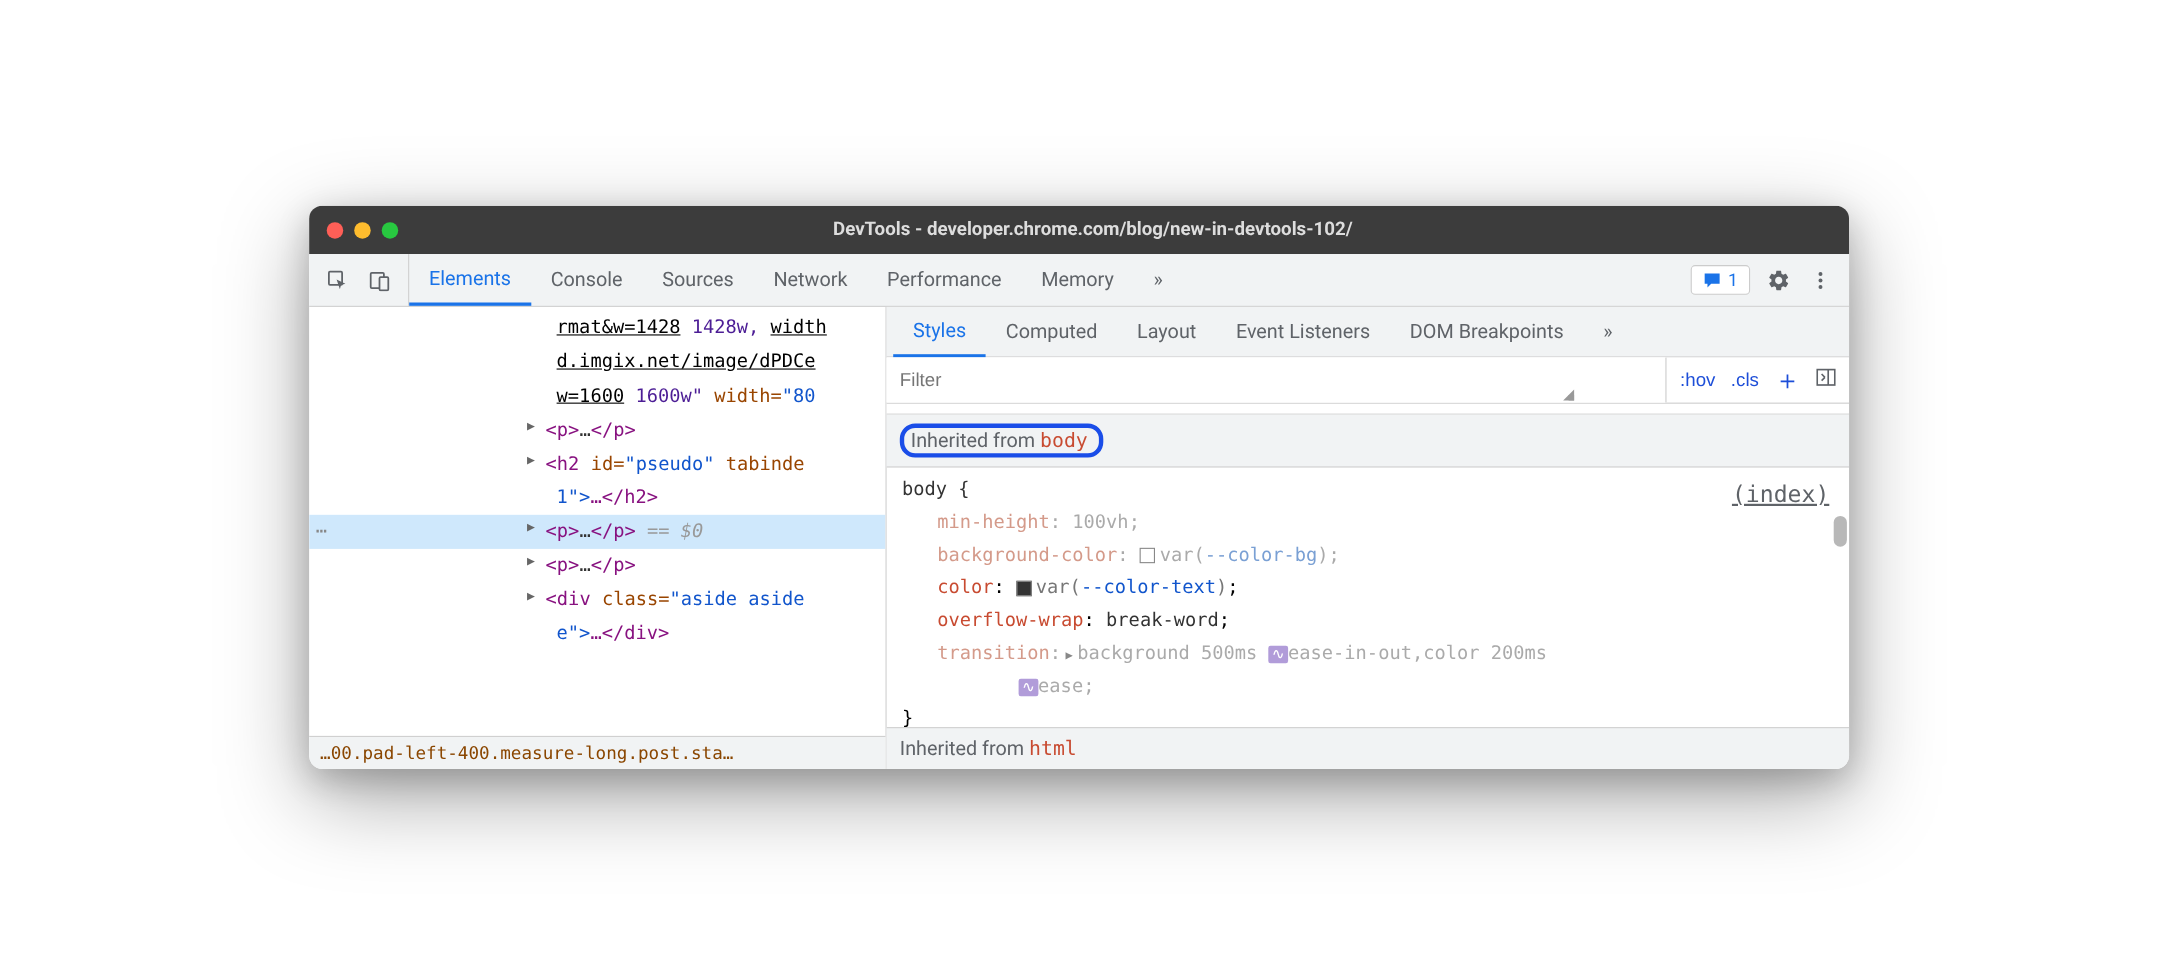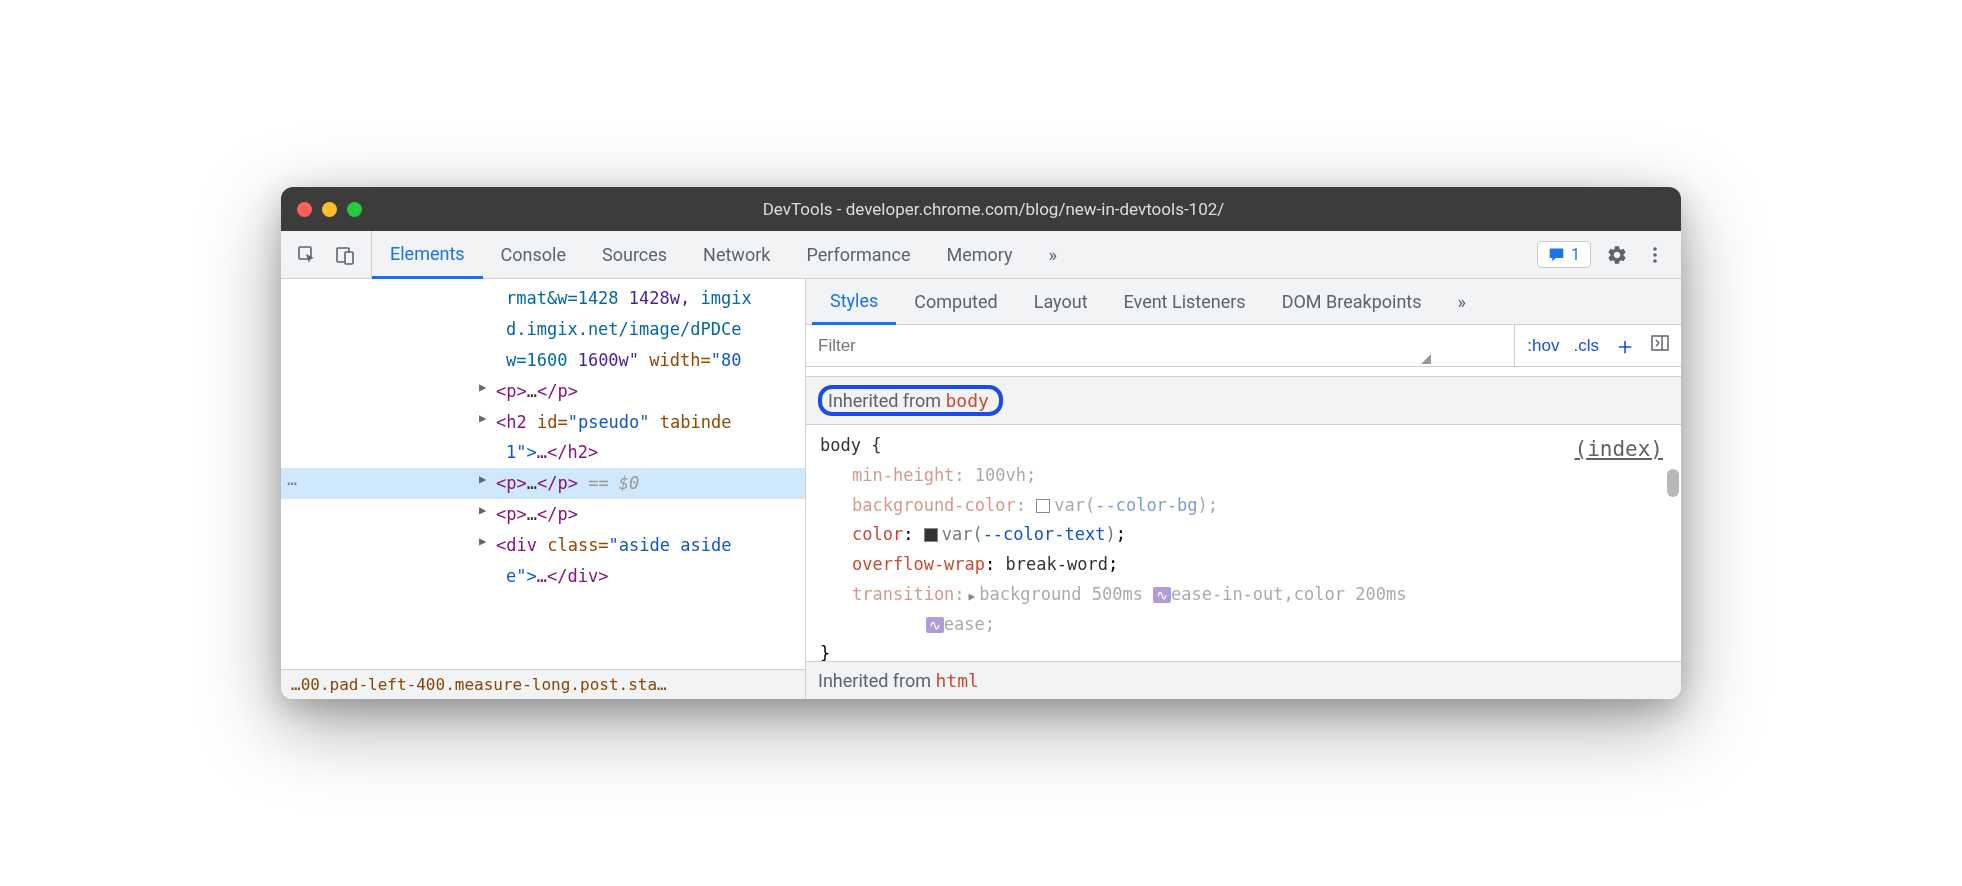--- a/index.html
+++ b/index.html
@@ -1,40 +1,40 @@
 <!DOCTYPE html>
 <html><head>
 <meta charset="utf-8">
 <style>
 *{box-sizing:border-box;margin:0;padding:0}
 body{font-family:-apple-system,BlinkMacSystemFont,"Segoe UI",Roboto,sans-serif;display:flex;justify-content:center;align-items:center;min-height:100vh;background:#fff;padding:40px}
 .window{width:1400px;border-radius:12px;overflow:hidden;box-shadow:0 25px 80px rgba(0,0,0,.35),0 10px 30px rgba(0,0,0,.2);background:#fff}
-.titlebar{background:#3c3c3c;color:#ddd;height:44px;display:flex;align-items:center;padding:0 16px;font-size:17px;font-weight:400}
+.titlebar{background:#3c3c3c;color:#ddd;height:44px;display:flex;align-items:center;padding:0 16px;font-size:17px;font-weight:700}
 .traffic{display:flex;gap:10px;margin-right:20px}
 .dot{width:15px;height:15px;border-radius:50%}
 .dot.r{background:#ff5f57}
 .dot.y{background:#febc2e}
 .dot.g{background:#28c840}
 .title-text{flex:1;text-align:center;margin-left:-60px}
 .toolbar{display:flex;align-items:center;height:48px;border-bottom:1px solid #d0d0d0;background:#f1f3f4}
 .tb-icons{display:flex;align-items:center;padding:0 14px;gap:14px;border-right:1px solid #d0d0d0;height:100%}
 .icon-btn{width:24px;height:24px;display:flex;align-items:center;justify-content:center;color:#5f6368;cursor:pointer}
-.tabs{display:flex;align-items:center;height:100%;flex:1}
+.tabs{display:flex;height:100%;flex:1}
 .tab{padding:0 18px;height:100%;display:flex;align-items:center;font-size:18px;color:#5f6368;cursor:pointer}
 .tab.active{color:#1a73e8;border-bottom:3px solid#1a73e8;margin-bottom:-1px}
 .tb-right{display:flex;align-items:center;gap:14px;padding:0 14px}
 .badge{display:flex;align-items:center;gap:6px;background:#fff;border:1px solid#ccc;border-radius:4px;padding:3px 10px;color:#1a73e8;font-size:16px}
 .content{display:flex;height:420px}
 .dom-panel{width:525px;display:flex;flex-direction:column;border-right:1px solid#d0d0d0}
 .dom-tree{flex:1;overflow:hidden;font-family:Menlo,Consolas,monospace;font-size:17px;line-height:1.7;padding:4px 0}
 .dom-line{padding:1px 10px 1px 215px;white-space:nowrap;position:relative}
 .dom-line.url{padding-left:225px}
 .dom-line.sel{background:#cfe8fc}
 .caret{position:absolute;left:198px;color:#666;font-size:12px}
-.link{color:#0369a1;}
+.link{color:#000000;text-decoration:underline}
 .attr-val{color:#1155cc}
 .num{color:#4c1d95}
 .txt{color:#333}
 .tag{color:#881280}
 .attr-name{color:#994500}
 .eq0{color:#999;font-style:italic}
 .gutter{position:absolute;left:6px;color:#888;letter-spacing:2px}
 .breadcrumb{height:30px;border-top:1px solid#d0d0d0;display:flex;align-items:center;padding:0 10px;font-size:16px;color:#8a4600;background:#f1f3f4;font-family:Menlo,monospace;white-space:nowrap;overflow:hidden}
 .styles-panel{flex:1;display:flex;flex-direction:column;position:relative}
 .sub-tabs{display:flex;align-items:center;height:46px;border-bottom:1px solid#d0d0d0;padding:0 6px;background:#f1f3f4}
@@ -118,21 +118,21 @@
             <circle cx="10" cy="10" r="1.8"></circle>
             <circle cx="10" cy="16" r="1.8"></circle>
           </svg>
       </div>
     </div>
   </div>
 
   <div class="content">
     <div class="dom-panel">
       <div class="dom-tree">
-        <div class="dom-line url"><span class="link">rmat&amp;w=1428</span><span class="num"> 1428w, </span><span class="link">imgix</span></div>
+        <div class="dom-line url"><span class="link">rmat&amp;w=1428</span><span class="num"> 1428w, </span><span class="link">width</span></div>
         <div class="dom-line url"><span class="link">d.imgix.net/image/dPDCe</span></div>
         <div class="dom-line url"><span class="link">w=1600</span><span class="num"> 1600w"</span><span class="attr-name"> width=</span><span class="attr-val">"80</span></div>
         <div class="dom-line"><span class="caret">▶</span><span class="tag">&lt;p&gt;</span><span class="txt">…</span><span class="tag">&lt;/p&gt;</span></div>
         <div class="dom-line"><span class="caret">▶</span><span class="tag">&lt;h2 </span><span class="attr-name">id=</span><span class="attr-val">"pseudo"</span><span class="attr-name"> tabinde</span></div>
         <div class="dom-line url"><span class="attr-val">1"&gt;</span><span class="tag">…&lt;/h2&gt;</span></div>
         <div class="dom-line sel"><span class="gutter">⋯</span><span class="caret">▶</span><span class="tag">&lt;p&gt;</span><span class="txt">…</span><span class="tag">&lt;/p&gt;</span><span class="eq0"> == $0</span></div>
         <div class="dom-line"><span class="caret">▶</span><span class="tag">&lt;p&gt;</span><span class="txt">…</span><span class="tag">&lt;/p&gt;</span></div>
         <div class="dom-line"><span class="caret">▶</span><span class="tag">&lt;div </span><span class="attr-name">class=</span><span class="attr-val">"aside aside</span></div>
         <div class="dom-line url"><span class="attr-val">e"&gt;</span><span class="tag">…&lt;/div&gt;</span></div>
       </div>

